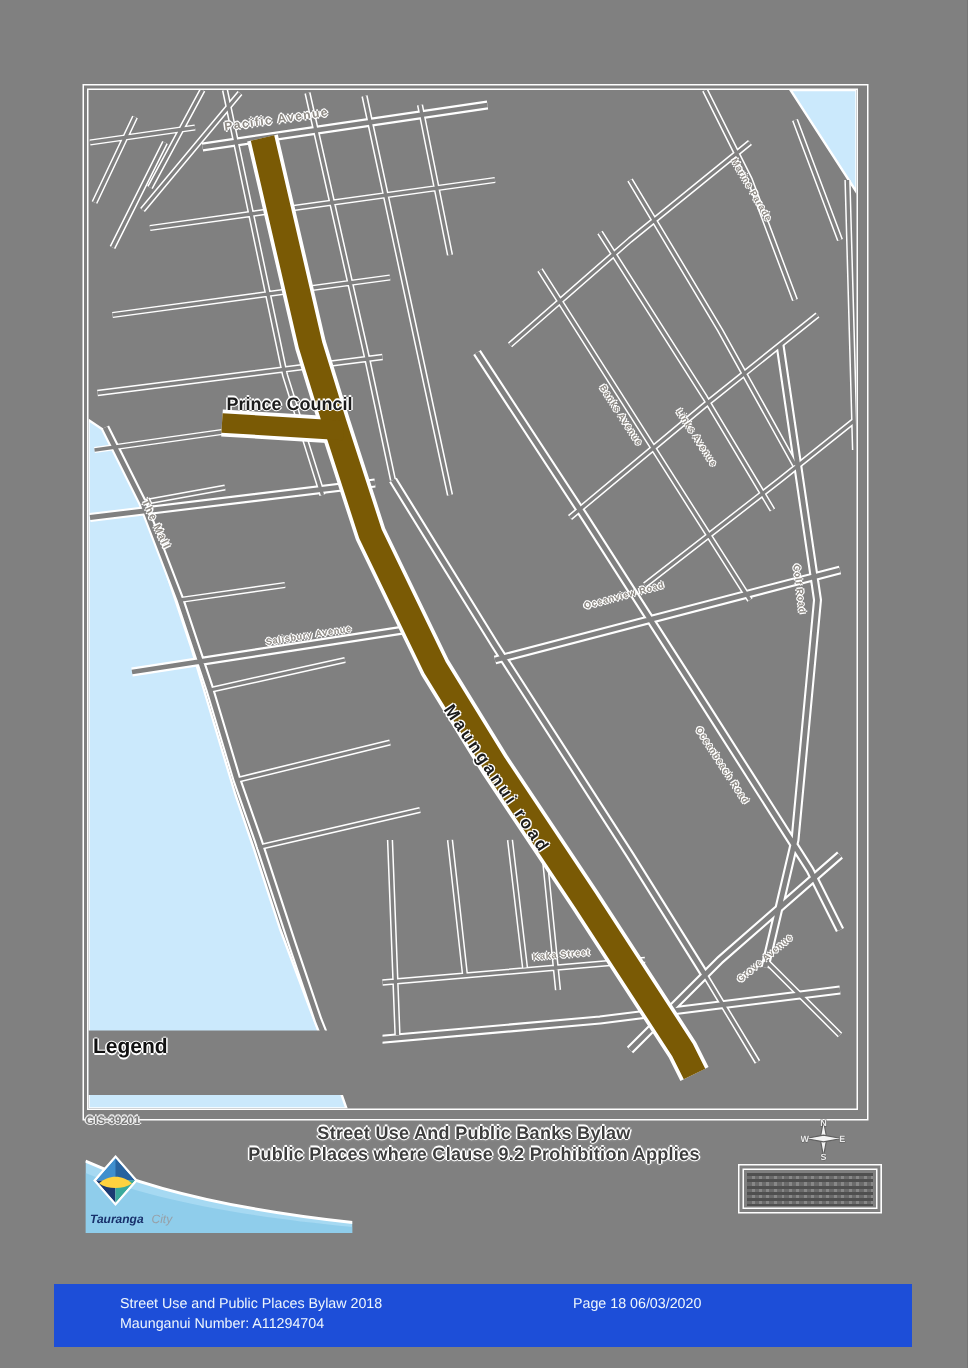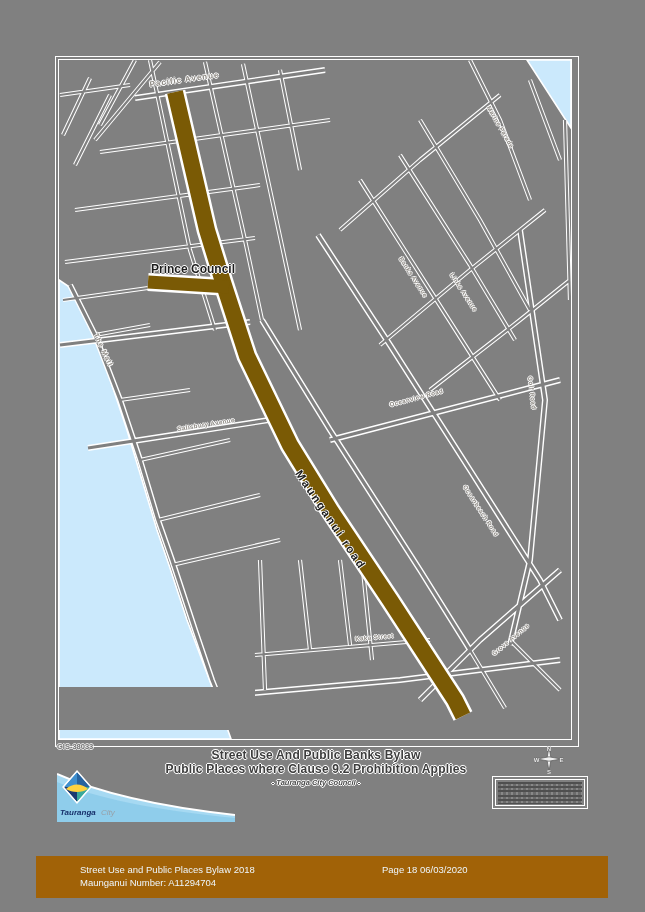--- a/index.html
+++ b/index.html
@@ -101,31 +101,31 @@
           <span class="map-label minor" style="left: 395px; top: 212px; font-size: 6px; letter-spacing: 0.5px; transform: rotate(57deg);">Links Avenue</span>
           <span class="map-label minor" style="left: 330px; top: 342px; font-size: 6px; letter-spacing: 0.5px; transform: rotate(-15deg);">Oceanview Road</span>
           <span class="map-label minor" style="left: 408px; top: 424px; font-size: 6px; letter-spacing: 0.5px; transform: rotate(57deg);">Oceanbeach Road</span>
           <span class="map-label minor" style="left: 474px; top: 316px; font-size: 6px; letter-spacing: 0.5px; transform: rotate(83deg);">Golf Road</span>
           <span class="map-label minor" style="left: 432px; top: 592px; font-size: 6px; letter-spacing: 0.5px; transform: rotate(-40deg);">Grove Avenue</span>
           <span class="map-label minor" style="left: 296px; top: 576px; font-size: 6px; letter-spacing: 0.5px; transform: rotate(-5deg);">Kaka Street</span>
           <span class="map-label minor" style="left: 432px; top: 45px; font-size: 6px; letter-spacing: 0.5px; transform: rotate(60deg);">Marine Parade</span>
         </div>
 
       <div class="legend">
+        <div class="legend-title">Legend</div>
       </div>
 
     </div>
   </div>
 
-  <div class="gis-ref">GIS-38033</div>
+  <div class="gis-ref">GIS-39201</div>
 
   <div class="title-block">
     <div class="title-line">Street Use And Public Banks Bylaw</div>
     <div class="title-line">Public Places where Clause 9.2 Prohibition Applies</div>
-    <div class="title-sub">- Tauranga City Council -</div>
   </div>
 
   <svg class="compass" viewBox="0 0 30 30">
     <polygon points="15,3 17.2,15 15,27 12.8,15" fill="#f2f2f2" stroke="#5f5f5f" stroke-width="0.8"></polygon>
     <polygon points="3,15 15,12.8 27,15 15,17.2" fill="#f2f2f2" stroke="#5f5f5f" stroke-width="0.8"></polygon>
     <text x="15" y="6.5" text-anchor="middle">N</text>
     <text x="15" y="29.5" text-anchor="middle">S</text>
     <text x="2.5" y="17.5" text-anchor="middle">W</text>
     <text x="27.5" y="17.5" text-anchor="middle">E</text>
   </svg>
@@ -144,21 +144,21 @@
       <polygon points="20,4 33,19 20,19" fill="#27639f"></polygon>
       <polygon points="7,19 20,19 20,34" fill="#1b3a72"></polygon>
       <polygon points="20,19 33,19 20,34" fill="#3aa99b"></polygon>
       <path d="M9,21 C15,15 25,15 31,21 C25,25 15,25 9,21 Z" fill="#ffd23f"></path>
       <polygon points="20,3 34,19 20,35 6,19" fill="none" stroke="#ffffff" stroke-width="1.4"></polygon>
     </g>
     <text x="3" y="47" class="logo-text">Tauranga</text>
     <text x="44" y="47" class="logo-text-2">City</text>
   </svg>
 
-  <div class="footer-bar" style="background-color: #a16207;">
+  <div class="footer-bar" style="background-color: #1d4ed8;">
     <div class="footer-left">
       <div>Street Use and Public Places Bylaw 2018</div>
       <div>Maunganui Number: A11294704</div>
     </div>
     <div class="footer-right">Page 18 06/03/2020</div>
   </div>
 
 </div>
 
 </body></html>

